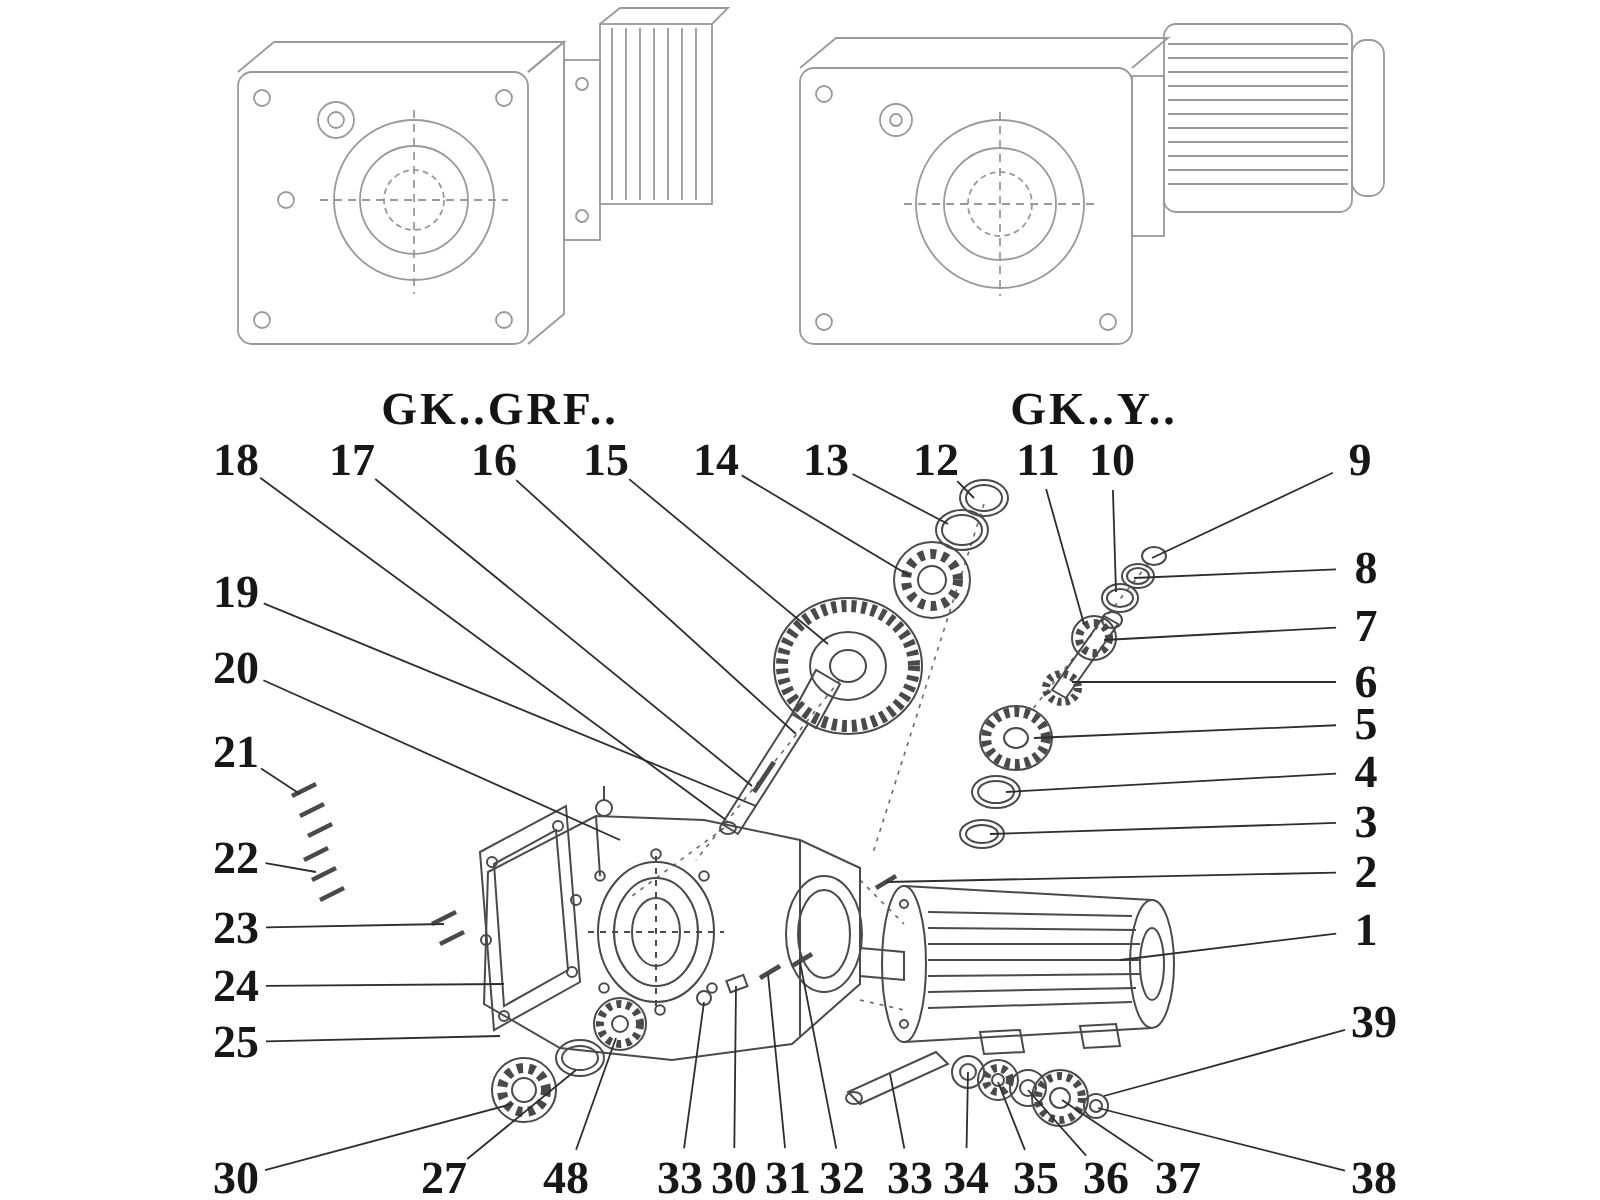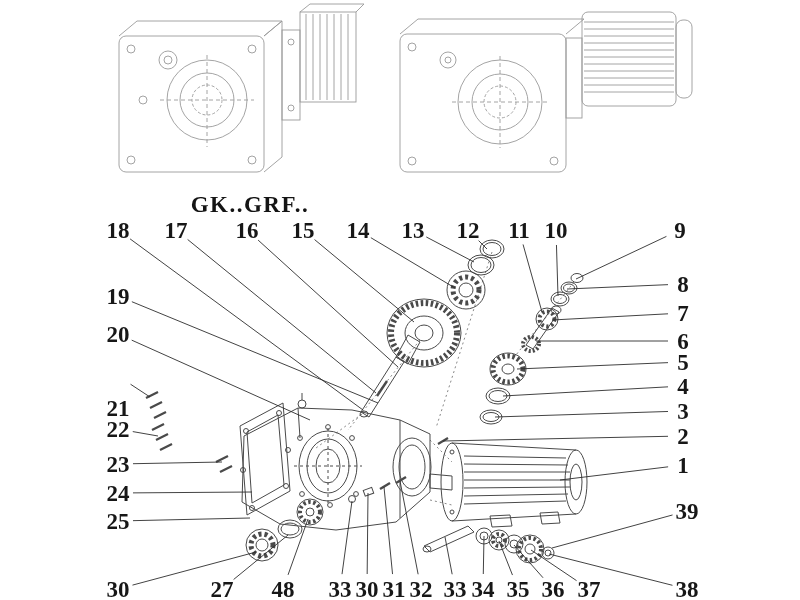--- a/index.html
+++ b/index.html
@@ -285,20 +285,21 @@
       <line x1="418.1369551134666" y1="574.2757691549713" x2="400" y2="481"></line>
       <line x1="452.1672890952481" y1="574.2699032952903" x2="445" y2="537"></line>
       <line x1="483.2829685042142" y1="574.0026692766471" x2="484" y2="536"></line>
       <line x1="512.4792732348893" y1="575.0529008039309" x2="499" y2="541"></line>
       <line x1="543.0503872852622" y1="577.7747959115779" x2="514" y2="545"></line>
       <line x1="576.5523614600977" y1="580.6300361542036" x2="531" y2="550"></line>
       <line x1="672.4603422379824" y1="585.312405640068" x2="549" y2="554"></line>
     </svg>
 
   <div class="title" style="left:250px;top:205px;">GK..GRF..</div>
+  <div class="title" style="left:547px;top:205px;">GK..Y..</div>
 
   <div id="callouts">
       <div class="callout" style="left: 118px; top: 230px;">18</div>
       <div class="callout" style="left: 176px; top: 230px;">17</div>
       <div class="callout" style="left: 247px; top: 230px;">16</div>
       <div class="callout" style="left: 303px; top: 230px;">15</div>
       <div class="callout" style="left: 358px; top: 230px;">14</div>
       <div class="callout" style="left: 413px; top: 230px;">13</div>
       <div class="callout" style="left: 468px; top: 230px;">12</div>
       <div class="callout" style="left: 519px; top: 230px;">11</div>
@@ -308,21 +309,21 @@
       <div class="callout" style="left: 683px; top: 313px;">7</div>
       <div class="callout" style="left: 683px; top: 341px;">6</div>
       <div class="callout" style="left: 683px; top: 362px;">5</div>
       <div class="callout" style="left: 683px; top: 386px;">4</div>
       <div class="callout" style="left: 683px; top: 411px;">3</div>
       <div class="callout" style="left: 683px; top: 436px;">2</div>
       <div class="callout" style="left: 683px; top: 465px;">1</div>
       <div class="callout" style="left: 687px; top: 511px;">39</div>
       <div class="callout" style="left: 118px; top: 296px;">19</div>
       <div class="callout" style="left: 118px; top: 334px;">20</div>
-      <div class="callout" style="left: 118px; top: 376px; margin-top: 32px;">21</div>
+      <div class="callout" style="left: 118px; top: 376px;">21</div>
       <div class="callout" style="left: 118px; top: 429px;">22</div>
       <div class="callout" style="left: 118px; top: 464px;">23</div>
       <div class="callout" style="left: 118px; top: 493px; text-align: center;">24</div>
       <div class="callout" style="left: 118px; top: 521px;">25</div>
       <div class="callout" style="left: 118px; top: 589px;">30</div>
       <div class="callout" style="left: 222px; top: 589px;">27</div>
       <div class="callout" style="left: 283px; top: 589px;">48</div>
       <div class="callout" style="left: 340px; top: 589px;">33</div>
       <div class="callout" style="left: 367px; top: 589px;">30</div>
       <div class="callout" style="left: 394px; top: 589px;">31</div>

